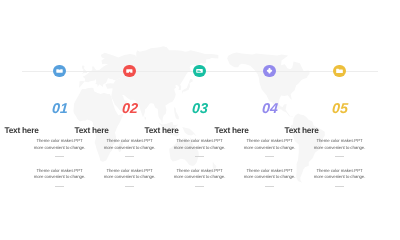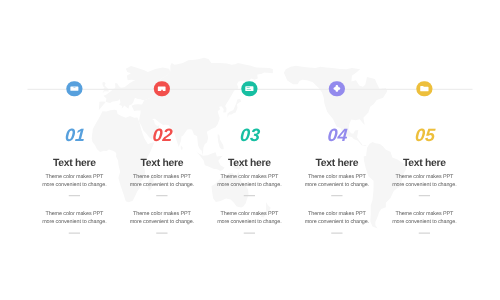--- a/index.html
+++ b/index.html
@@ -6,21 +6,21 @@
   body{width:400px;height:225px;font-family:"Liberation Sans",sans-serif;overflow:hidden;
        -webkit-font-smoothing:antialiased;text-rendering:geometricPrecision;}
   #slide{position:relative;width:400px;height:225px;background:#ffffff;overflow:hidden;}
   #mapwrap{position:absolute;left:0;top:0;width:400px;height:225px;}
   #timeline{position:absolute;left:22px;top:70.6px;width:356px;height:1px;background:#ededed;}
   .node{position:absolute;top:64.5px;width:12.9px;height:12.9px;border-radius:50%;
         display:flex;align-items:center;justify-content:center;overflow:hidden;}
   .ic{display:block;line-height:0;}
   .num{position:absolute;top:100.6px;width:110px;text-align:center;font-style:italic;
        font-weight:bold;font-size:14.2px;letter-spacing:0.1px;transform:skewX(-4deg);}
-  .hdr{position:absolute;top:124.6px;width:110px;text-align:center;font-weight:bold;
+  .hdr{position:absolute;top:124.6px;width:110px;font-weight:bold;
        font-size:8.3px;color:#3c3c3c;letter-spacing:-0.25px;}
   .para{position:absolute;width:70px;text-align:center;font-size:4.35px;color:#5d5d5d;letter-spacing:-0.08px;
         line-height:6.6px;white-space:nowrap;}
   .divider{position:absolute;width:9px;height:1px;background:#d5d5d5;}
 </style>
 </head>
 <body>
 
 <svg width="0" height="0" style="position:absolute" aria-hidden="true">
  <defs>

